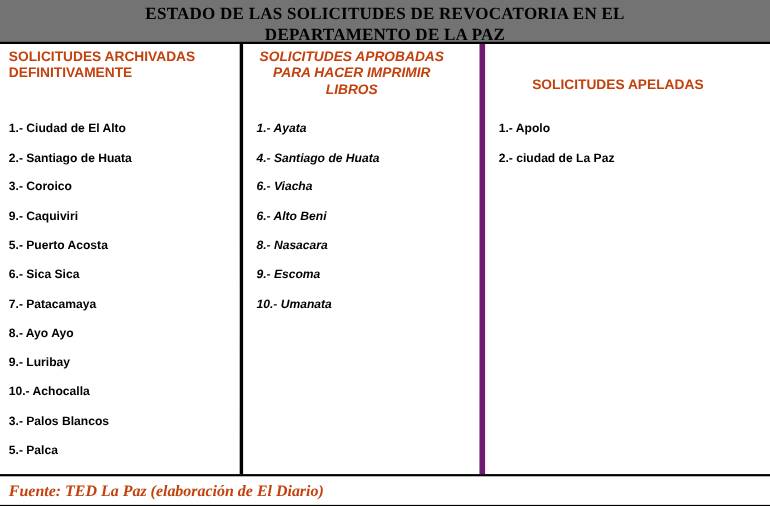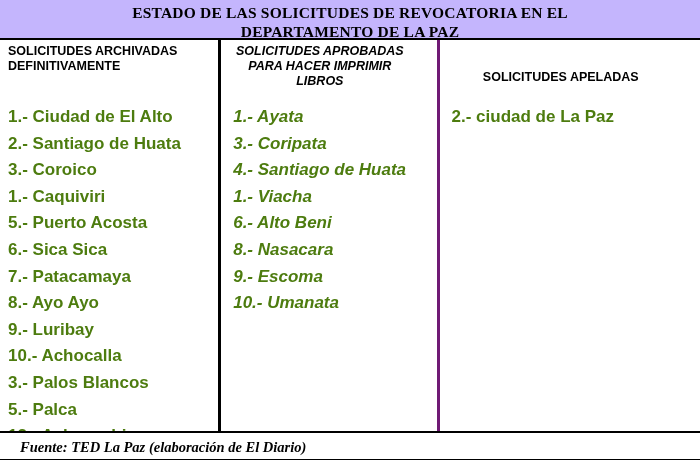--- a/index.html
+++ b/index.html
@@ -63,21 +63,21 @@
     opacity: 0.9;
   }
 
   
   .title-band {
     position: absolute;
     left: 0;
     top: 0;
     width: 700px;
     height: 40px;
-    background: #c4b5fd;
+    background: #737373;
     z-index: 2;
     text-align: center;
   }
   .title-line {
     font-family: "Liberation Serif", serif;
     font-weight: bold;
     font-size: 15.5px;
     color: #000000;
     letter-spacing: 0.2px;
     line-height: 19px;
@@ -95,46 +95,46 @@
     display: flex;
     background: transparent;
   }
   .col {
     position: relative;
     background: #ffffff;
     box-sizing: border-box;
   }
   .col.c1 { width: 232px; }
   .col.c2 { width: 232px; border-left: 3px solid #000000; font-style: italic; }
-  .col.c3 { width: 280px; border-left: 3px solid #701a75; }
+  .col.c3 { width: 280px; border-left: 5px solid #701a75; }
 
   .col-head {
     font-family: "Liberation Sans", sans-serif;
     font-weight: bold;
     font-size: 12.5px;
-    color: #000000;
+    color: #c2410c;
     text-align: center;
     line-height: 15px;
     padding: 4px 24px 0 6px;
     box-sizing: border-box;
     height: 58px;
   }
   .col.c1 .col-head { text-align: left; padding-left: 8px; }
   .col.c1 .col-head .hl2 { display: block; text-align: left; padding-right: 22px; }
 
   .items {
     padding: 6px 0 0 0;
     margin: 0;
     list-style: none;
   }
   .items li {
     font-family: "Liberation Sans", sans-serif;
     font-weight: bold;
-    font-size: 17px;
-    color: #4d7c0f;
+    font-size: 11px;
+    color: #000000;
     line-height: 26.6px;
     white-space: nowrap;
   }
   .col.c1 .items li { padding-left: 8px; }
   .col.c2 .items li { padding-left: 12px; }
   .col.c3 .items li { padding-left: 12px; }
 
   
   .footer-band {
     position: absolute;
@@ -146,22 +146,22 @@
     border-top: 2px solid #000000;
     z-index: 3;
     display: flex;
     align-items: center;
   }
   .footer-text {
     font-family: "Liberation Serif", serif;
     font-weight: bold;
     font-style: italic;
     font-size: 14.5px;
-    color: #000000;
-    padding-left: 20px;
+    color: #c2410c;
+    padding-left: 8px;
   }
   .footer-band::after {
     content: "";
     position: absolute;
     left: 0;
     bottom: 0;
     width: 700px;
     height: 3px;
     background: #000000;
   }
@@ -201,56 +201,56 @@
 
     <div class="col c1">
       <div class="col-head">
         <span>SOLICITUDES ARCHIVADAS</span>
         <span class="hl2">DEFINITIVAMENTE</span>
       </div>
       <ul class="items">
         <li>1.- Ciudad de El Alto</li>
         <li>2.- Santiago  de Huata</li>
         <li>3.- Coroico</li>
-        <li>1.- Caquiviri</li>
+        <li>9.- Caquiviri</li>
         <li>5.- Puerto Acosta</li>
         <li>6.- Sica Sica</li>
         <li>7.- Patacamaya</li>
         <li>8.- Ayo Ayo</li>
         <li>9.- Luribay</li>
         <li>10.- Achocalla</li>
         <li>3.- Palos Blancos</li>
         <li>5.- Palca</li>
         <li>13.- Achacachi</li>
       </ul>
     </div>
 
     <div class="col c2">
       <div class="col-head">
         <span>SOLICITUDES APROBADAS</span><br>
         <span>PARA HACER IMPRIMIR</span><br>
         <span>LIBROS</span>
       </div>
       <ul class="items">
         <li>1.- Ayata</li>
-        <li>3.- Coripata</li>
         <li>4.- Santiago  de Huata</li>
-        <li>1.- Viacha</li>
+        <li>6.- Viacha</li>
         <li>6.- Alto Beni</li>
         <li>8.- Nasacara</li>
         <li>9.- Escoma</li>
         <li>10.- Umanata</li>
       </ul>
     </div>
 
     <div class="col c3">
       <div class="col-head">
         <span style="display:block;padding-top:26px;">SOLICITUDES APELADAS</span>
       </div>
       <ul class="items">
+        <li>1.- Apolo</li>
         <li>2.- ciudad de La Paz</li>
       </ul>
     </div>
 
   </div>
 
   <div class="footer-band">
     <div class="footer-text">Fuente: TED La Paz (elaboración de El Diario)</div>
   </div>
 

